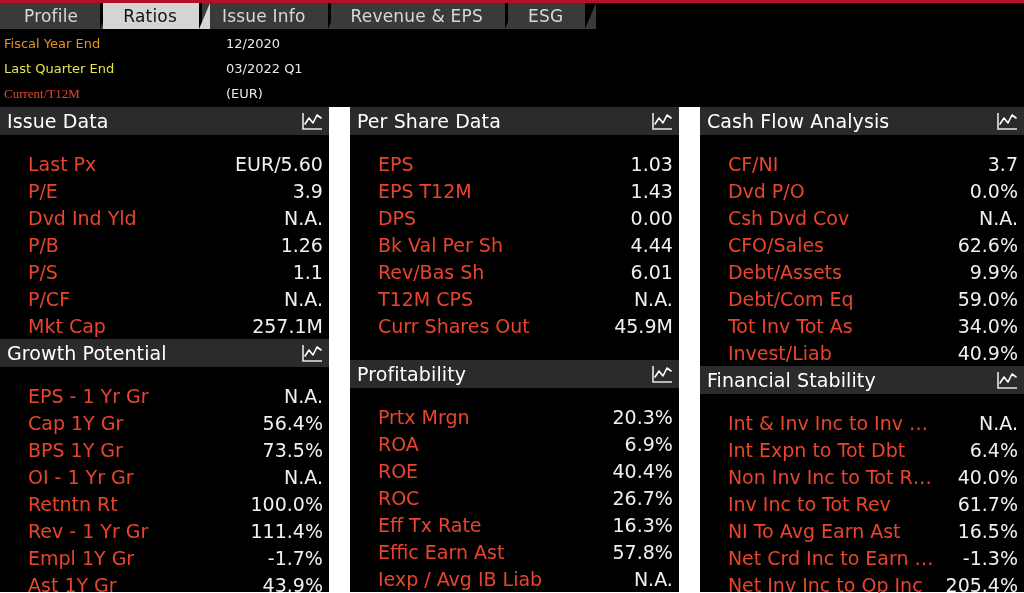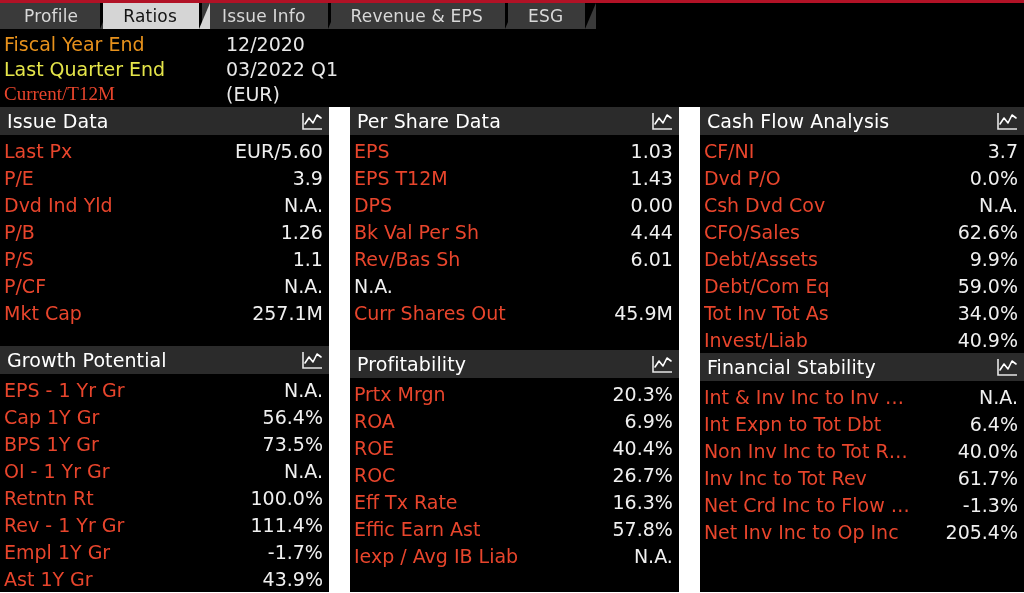--- a/index.html
+++ b/index.html
@@ -51,21 +51,21 @@
 
   
   .summary {
     padding:2px 0 1px 4px;
     background:#000;
   }
   .srow {
     display:flex;
     height:25px;
     align-items:center;
-    font-size:19px;
+    font-size:13px;
   }
   .slabel { width:222px; white-space:nowrap; }
   .svalue { color:#e8e8e8; white-space:nowrap; }
 
   
   .grid {
     display:flex;
     width:1024px;
     height:485px;
     gap:21px;
@@ -90,21 +90,21 @@
     justify-content:space-between;
   }
   .panel-title {
     color:#ffffff;
     font-size:19px;
     white-space:nowrap;
     letter-spacing:0.1px;
   }
   .chart-icon { display:block; }
 
-  .rows { padding-top:2px; }
+  .rows { padding-top:15px;margin-left:24px; }
   .row {
     display:flex;
     align-items:center;
     justify-content:space-between;
     height:27px;
     padding:0 6px 0 4px;
     font-size:19px;
   }
   .row .lbl {
     color:#e8452c;
@@ -269,20 +269,21 @@
             </div>
             <div class="row">
               <span class="lbl">Bk Val Per Sh</span>
               <span class="val">4.44</span>
             </div>
             <div class="row">
               <span class="lbl">Rev/Bas Sh</span>
               <span class="val">6.01</span>
             </div>
             <div class="row">
+              <span class="lbl">T12M CPS</span>
               <span class="val">N.A.</span>
             </div>
             <div class="row">
               <span class="lbl">Curr Shares Out</span>
               <span class="val">45.9M</span>
             </div>
           </div>
         </div>
         <div style="height: 24px;"></div>
         <div class="panel">
@@ -388,21 +389,25 @@
             </div>
             <div class="row">
               <span class="lbl">Non Inv Inc to Tot R…</span>
               <span class="val">40.0%</span>
             </div>
             <div class="row">
               <span class="lbl">Inv Inc to Tot Rev</span>
               <span class="val">61.7%</span>
             </div>
             <div class="row">
-              <span class="lbl">Net Crd Inc to Flow …</span>
+              <span class="lbl">NI To Avg Earn Ast</span>
+              <span class="val">16.5%</span>
+            </div>
+            <div class="row">
+              <span class="lbl">Net Crd Inc to Earn …</span>
               <span class="val">-1.3%</span>
             </div>
             <div class="row">
               <span class="lbl">Net Inv Inc to Op Inc</span>
               <span class="val">205.4%</span>
             </div>
           </div>
         </div>
       </div>
   </div>

